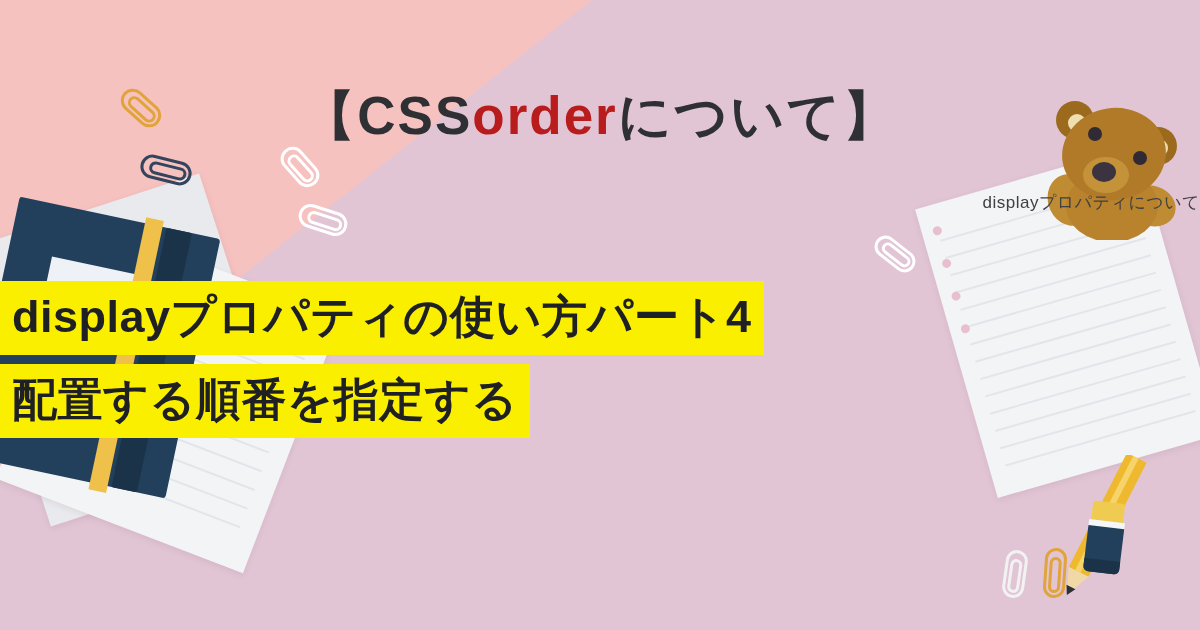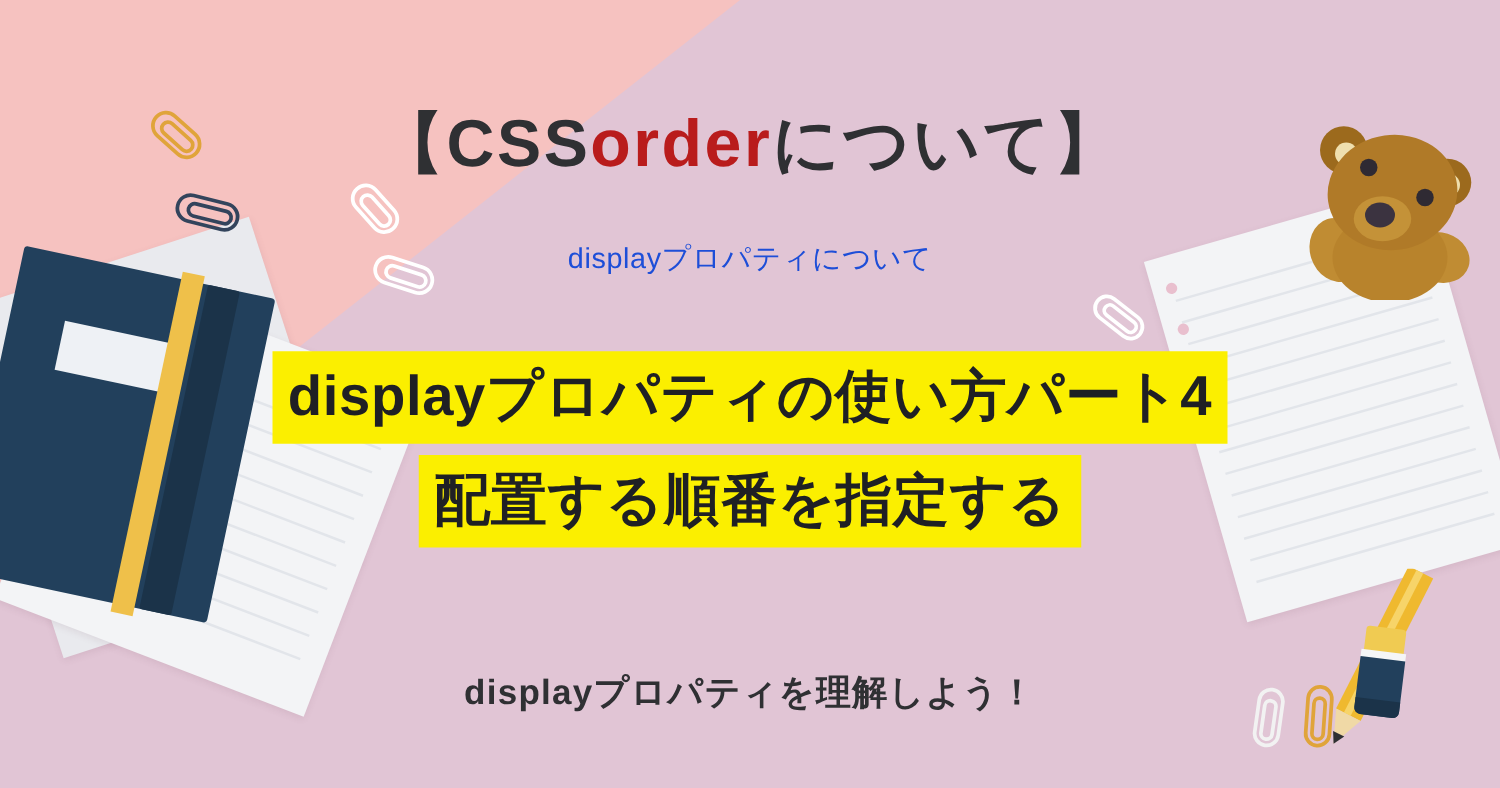--- a/index.html
+++ b/index.html
@@ -121,30 +121,30 @@
     letter-spacing: 2px;
     color: #2f3033;
     line-height: 1.15;
     white-space: nowrap;
   }
   #main-title .accent { color: #b91c1c; }
   #subtitle {
     position: absolute;
     top: 191px;
     left: 0; right: 0;
-    text-align: center;
-    font-size: 23px;
+    text-align: right;
+    font-size: 17px;
     font-weight: 400;
-    color: #1d4ed8;
+    color: #404040;
     letter-spacing: 0.5px;
   }
   .hl-row {
     position: absolute;
     left: 0; right: 0;
-    text-align: center;
+    text-align: left;
   }
   .hl {
     display: inline-block;
     background: #fbef00;
     color: #1f2024;
     font-weight: 700;
     letter-spacing: 0.5px;
     line-height: 1;
   }
   #hl-row-1 { top: 281px; }
@@ -303,16 +303,15 @@
     <div id="subtitle">displayプロパティについて</div>
 
     <div class="hl-row" id="hl-row-1">
       <span class="hl">displayプロパティの使い方パート4</span>
     </div>
 
     <div class="hl-row" id="hl-row-2">
       <span class="hl">配置する順番を指定する</span>
     </div>
 
-    <div id="footer-text">displayプロパティを理解しよう！</div>
   </div>
 
 </div>
 
 </body></html>

